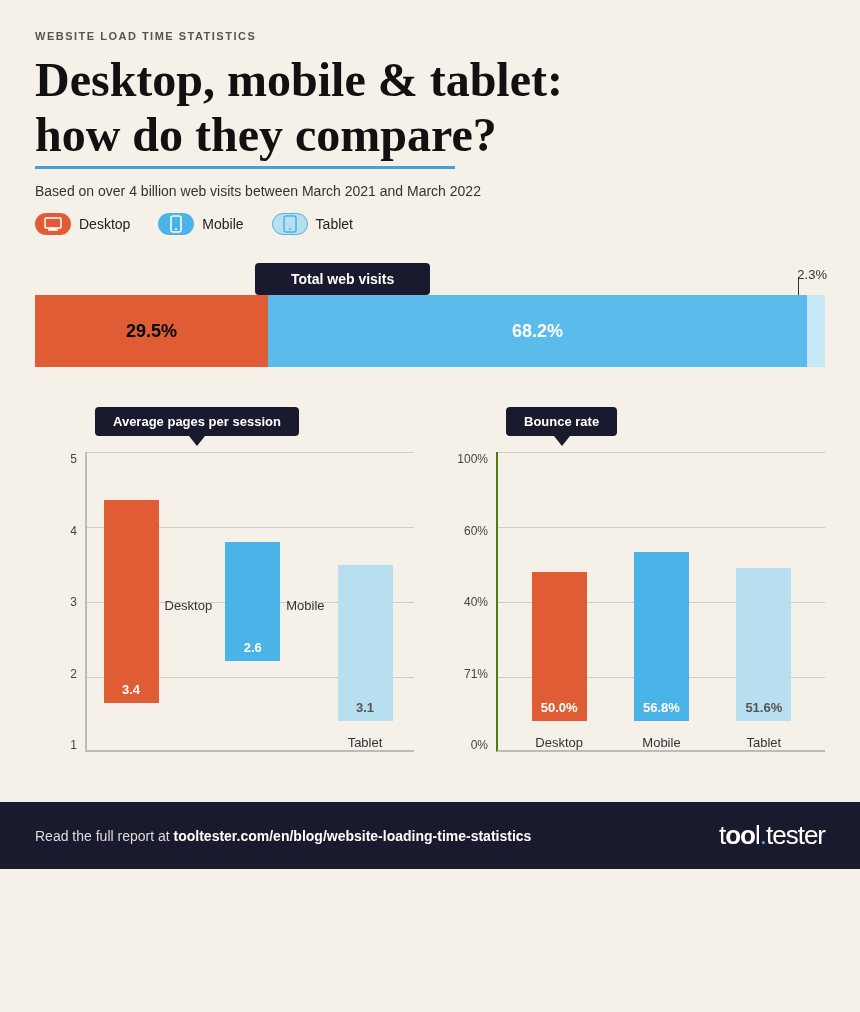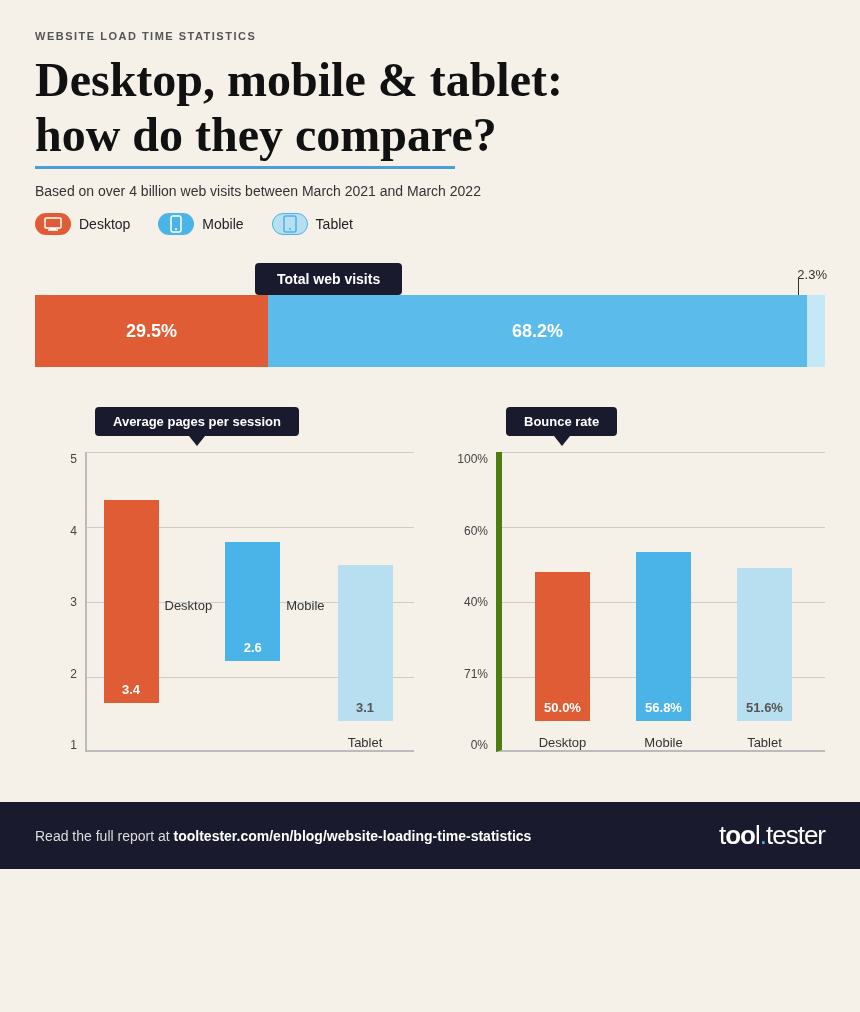--- a/index.html
+++ b/index.html
@@ -71,21 +71,21 @@
     .legend-icon.tablet { background: #b8dff0; border: 1px solid #4ab3e8; }
 
     
     .total-section {
       margin-bottom: 40px;
     }
     .tooltip-box {
       display: inline-block;
       background: #1a1a2e;
       color: #fff;
-      padding: 8px 22px;
+      padding: 8px 36px;
       border-radius: 4px;
       font-family: Arial, sans-serif;
       font-size: 14px;
       font-weight: 600;
       position: relative;
       margin-left: 220px;
       margin-bottom: 0px;
     }
     .tooltip-box::after {
       content: '';
@@ -124,21 +124,21 @@
       border-radius: 0;
       overflow: visible;
       position: relative;
     }
     .bar-desktop {
       background: #e05c35;
       width: 29.5%;
       display: flex;
       align-items: center;
       justify-content: center;
-      color: #ffffff;
+      color: #000000;
       font-family: Arial, sans-serif;
       font-size: 18px;
       font-weight: 600;
     }
     .bar-mobile {
       background: #5bbceb;
       width: 68.2%;
       display: flex;
       align-items: center;
       justify-content: center;
@@ -410,21 +410,21 @@
         </div>
 
         <div class="grid-lines">
           <div class="grid-line"></div>
           <div class="grid-line"></div>
           <div class="grid-line"></div>
           <div class="grid-line"></div>
           <div class="grid-line"></div>
         </div>
 
-        <div style="position:absolute; left:50px; right:0; bottom:0; top:0; display:flex; align-items:flex-end; justify-content:space-around; padding: 0 10px 0 10px; border-left: 6px solid #4d7c0f; border-bottom: 2px solid #bbb;">
+        <div style="position:absolute; left:50px; right:0; bottom:0; top:0; display:flex; align-items:flex-end; justify-content:space-around; padding: 0 10px 0 10px; border-left: 2px solid #4d7c0f; border-bottom: 2px solid #bbb;">
 
           <div class="bar-item" style="height:100%; display:flex; flex-direction:column; justify-content:flex-end; align-items:center;">
             <div class="bar-rect" style="height:50%; background:#e05c35; width:55px; position:relative;">
               <span class="bar-value">50.0%</span>
             </div>
             <span class="bar-label">Desktop</span>
           </div>
 
           <div class="bar-item" style="height:100%; display:flex; flex-direction:column; justify-content:flex-end; align-items:center;">
             <div class="bar-rect" style="height:56.8%; background:#4ab3e8; width:55px; position:relative;">

